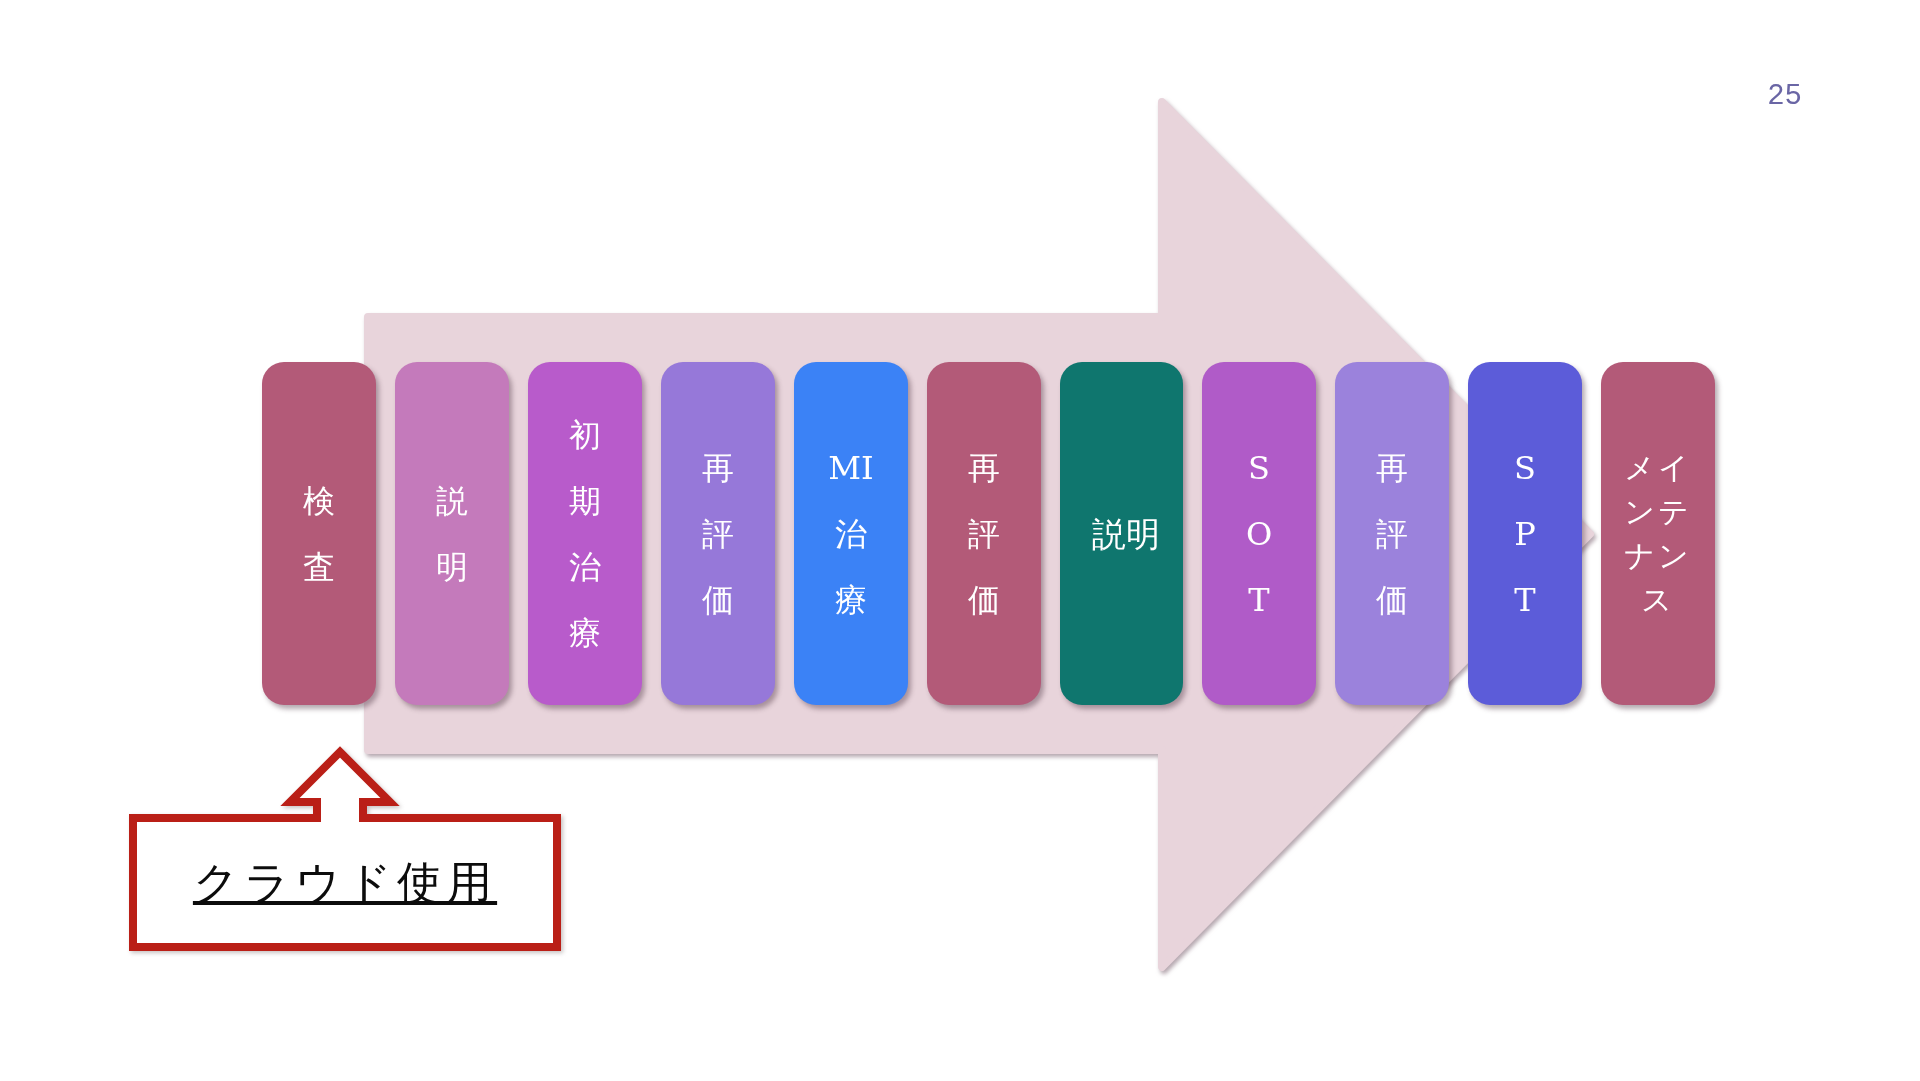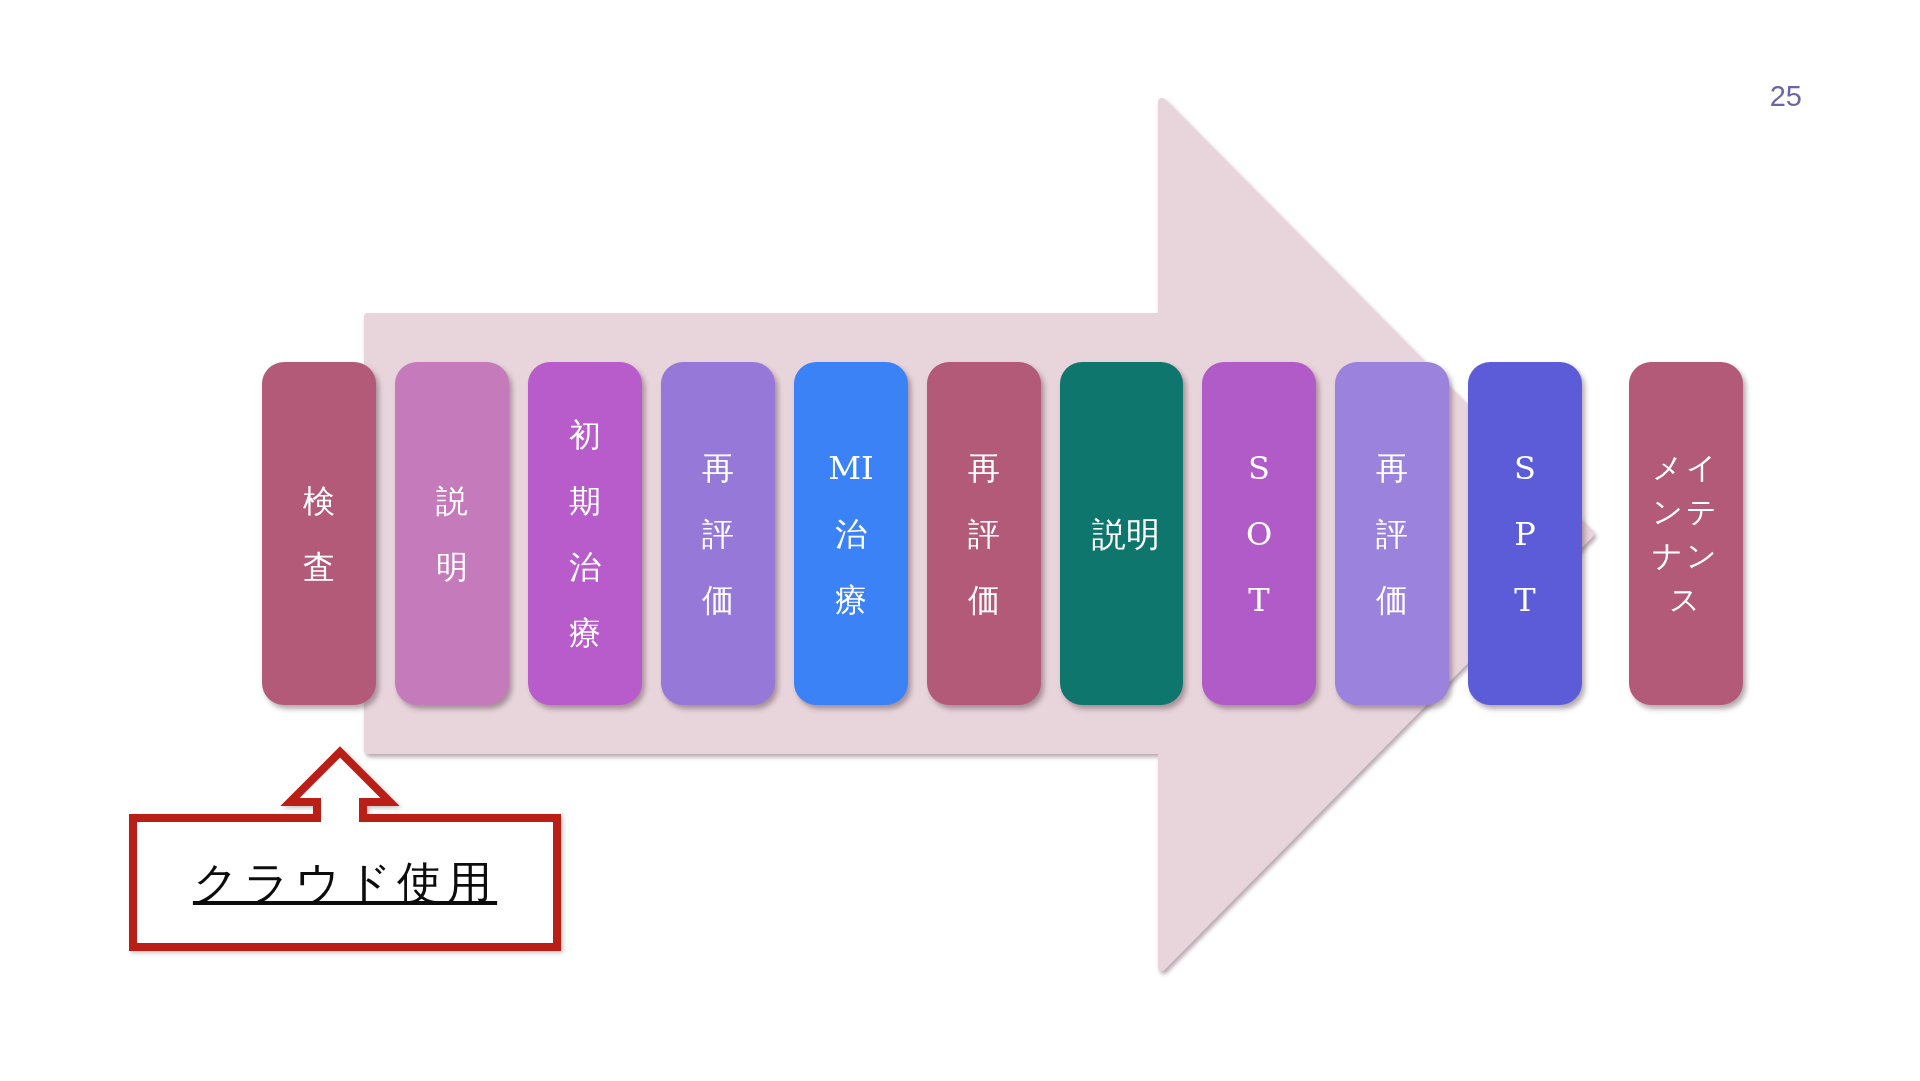--- a/index.html
+++ b/index.html
@@ -8,21 +8,21 @@
     width:1920px;height:1081px;
     background:#ffffff;
     overflow:hidden;
     font-family:"Liberation Sans",sans-serif;
   }
   
   .page-number{
     position:absolute;
     top:80px;right:118px;
     font-size:29px;
-    font-family:Liberation Sans, sans-serif;
+    font-family:Liberation Mono, monospace;
   }
   
   .arrow-layer{
     position:absolute;left:0;top:0;width:1920px;height:1081px;
     pointer-events:none;
   }
   .arrow-layer polygon{
     filter:drop-shadow(2px 3px 2px rgba(120,95,110,0.55));
   }
   
@@ -120,21 +120,21 @@
       <div class="step" title="再評価" style="background: rgb(155, 130, 220);">
         <div class="ln">再</div>
         <div class="ln">評</div>
         <div class="ln">価</div>
       </div>
       <div class="step" title="SPT" style="background: rgb(92, 92, 217);">
         <div class="ln">S</div>
         <div class="ln">P</div>
         <div class="ln">T</div>
       </div>
-      <div class="step compact" title="メインテナンス" style="background: rgb(179, 90, 120); margin-left: 28px;">
+      <div class="step compact" title="メインテナンス" style="background: rgb(179, 90, 120);">
         <div class="ln">メイ</div>
         <div class="ln">ンテ</div>
         <div class="ln">ナン</div>
         <div class="ln">ス</div>
       </div>
     </div>
 
   <svg class="callout-layer" viewBox="0 0 1920 1081" width="1920" height="1081" aria-hidden="true">
     <path d="M 133,818 L 317,818 L 317,802 L 290,802 L 340,752 L 390,802 L 363,802 L 363,818 L 557,818 L 557,947 L 133,947 Z" fill="#FFFFFF" stroke="#BA1F17" stroke-width="8" stroke-linejoin="miter"></path>
   </svg>

